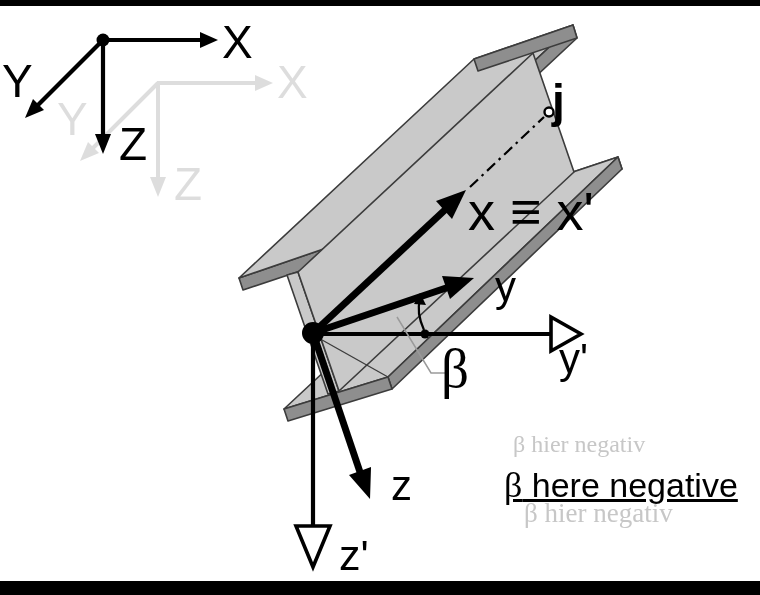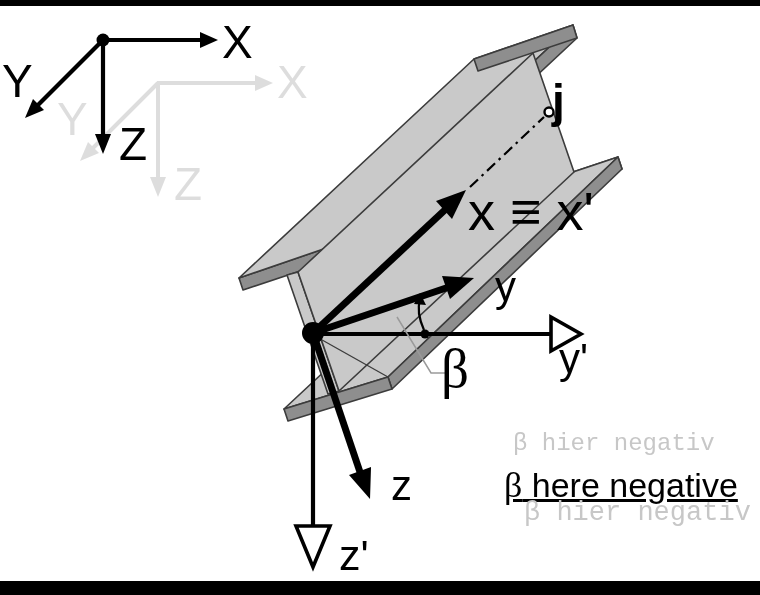--- a/index.html
+++ b/index.html
@@ -18,21 +18,21 @@
   .bar.top{top:0;height:6px;}
   .bar.bottom{top:581px;height:14px;}
   .lbl{
     position:absolute;line-height:1;color:#000;white-space:nowrap;
     font-family:"Liberation Sans",sans-serif;
   }
   .serif{font-family:"Liberation Serif",serif;}
   .ghost-text{
     position:absolute;line-height:1;color:var(--ghost_gray);
     filter:blur(.7px);white-space:nowrap;
-    font-family:Liberation Mono, monospace;
+    font-family:Liberation Serif, serif;
     text-align:right;
   }
   .face-l{fill:var(--beam_light);stroke:var(--beam_outline);stroke-width:1.6;stroke-linejoin:round;}
   .face-d{fill:var(--beam_dark);stroke:var(--beam_outline);stroke-width:1.6;stroke-linejoin:round;}
   .thin-edge{stroke:var(--beam_outline);stroke-width:1.3;fill:none;}
   .ax-thin{stroke:var(--axis_black);stroke-width:4.2;fill:none;}
   .ax-thick{stroke:var(--axis_black);stroke-width:7;fill:none;}
   .head-fill{fill:var(--axis_black);stroke:none;}
   .head-open{fill:var(--background);stroke:var(--axis_black);stroke-width:3.6;stroke-linejoin:miter;}
   .dashdot{stroke:var(--axis_black);stroke-width:2.2;fill:none;stroke-dasharray:11 5 2.5 5;}

